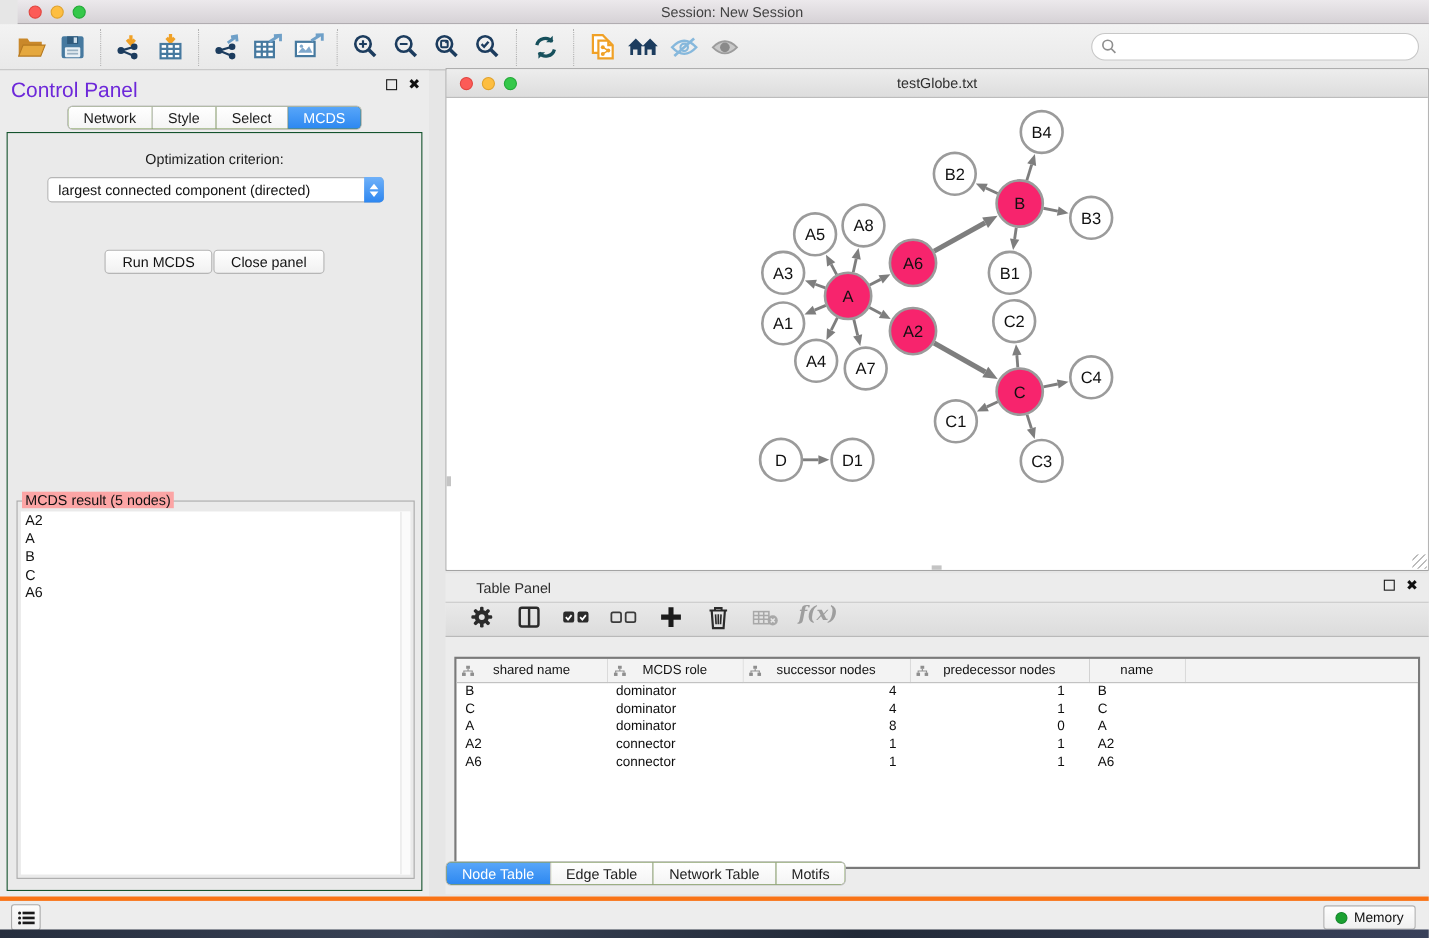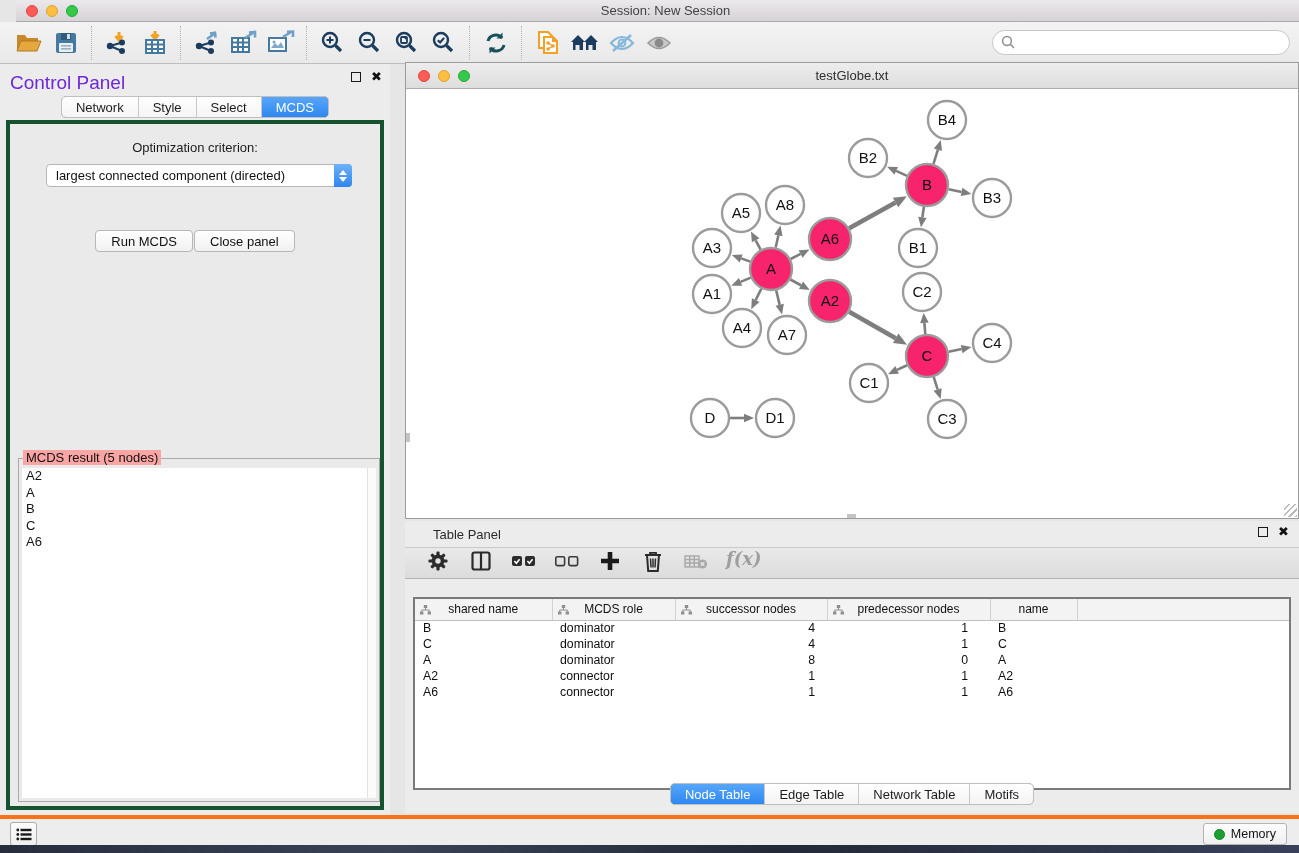--- a/index.html
+++ b/index.html
@@ -37,21 +37,21 @@
 
   .seg-tabs { display:flex; border:1px solid #BFBFBF; border-radius:5px; overflow:hidden; background:#4d7c0f;
     height:22px; align-items:stretch; width:max-content; }
   .seg { padding:0 14px; display:flex; align-items:center; font-size:13px; color:#1C1C1C;
     border-right:1px solid #C8C8C8; background:linear-gradient(#FFFFFF,#F4F4F4); }
   .seg:last-child { border-right:none; }
   .seg.sel { background:linear-gradient(#58A6F9,#2D88F1); color:#fff; }
   .ctrl-tabs-wrap { display:flex; justify-content:center; margin-top:2px; }
 
   .ctrl-card { position:absolute; left:6px; top:56px; width:378px; height:690px;
-    background:#EAEAEA; border:4px solid #14532d; }
+    background:#EAEAEA; border:1px solid #14532d; }
   .opt-label { text-align:center; margin-top:16px; font-size:13px; color:#1B1B1B; }
   .dropdown { position:absolute; left:36px; top:40px; width:306px; height:23px; background:#fff;
     border:1px solid #B6B6B6; border-radius:4px; display:flex; align-items:center; }
   .dropdown .dd-text { flex:1; padding-left:9px; font-size:13px; color:#111; white-space:nowrap; overflow:hidden; }
   .dd-stepper { width:18px; height:23px; margin-right:-1px; border-radius:0 4px 4px 0;
     background:linear-gradient(#6FB1F9,#2D86F0); display:flex; flex-direction:column; align-items:center; justify-content:center; gap:2px; }
   .dd-stepper .tri-up { width:0; height:0; border-left:4px solid transparent; border-right:4px solid transparent; border-bottom:5px solid #fff; }
   .dd-stepper .tri-dn { width:0; height:0; border-left:4px solid transparent; border-right:4px solid transparent; border-top:5px solid #fff; }
   .btn-row { position:absolute; left:0; top:74px; width:100%; display:flex; justify-content:center; gap:1px;margin-top:32px; }
   .push-btn { height:22px; padding:0 15px; background:linear-gradient(#FFFFFF,#F1F1F1);
@@ -89,21 +89,21 @@
     border:2px solid #7A7A7A; background:#fff; overflow:hidden; }
   table.data-table { border-collapse:collapse; table-layout:fixed; width:876px; }
   .data-table th { height:21px; background:#F3F3F3; border-right:1px solid #D2D2D2; border-bottom:1px solid #C2C2C2;
     font-weight:normal; font-size:12px; color:#111; position:relative; }
   .data-table th .hdr-ic { position:absolute; left:5px; top:5px; }
   .data-table td { height:16px; font-size:12.3px; color:#0E0E0E; padding:0; white-space:nowrap; }
   .data-table td.cl { padding-left:8px; text-align:left; }
   .data-table td.cr-s { padding-right:12px; text-align:right; }
   .data-table td.cr-p { padding-right:22px; text-align:right; }
 
-  .tp-tabs-wrap { position:absolute; left:0; bottom:8px; width:100%; display:flex; justify-content:center; }
+  .tp-tabs-wrap { position:absolute; left:0; bottom:8px; width:100%; display:flex; }
 
   
   .statusbar { position:absolute; left:0; top:815px; width:100%; height:30px; background:#EDEDED; border-top:4px solid #f97316; }
   .list-btn { position:absolute; left:10px; top:3px; width:27px; height:24px; background:linear-gradient(#FCFCFC,#EFEFEF);
     border:1px solid #ACACAC; border-radius:3px; display:flex; align-items:center; justify-content:center; }
   .memory-btn { position:absolute; right:12px; top:4px; height:22px; background:linear-gradient(#FDFDFD,#F0F0F0);
     border:1px solid #B4B4B4; border-radius:3px; display:flex; align-items:center; gap:6px; padding:0 10px; }
   .mem-dot { width:11px; height:11px; border-radius:50%; background:#1BA131; border:1px solid #12862A; }
   .memory-btn span { font-size:12.5px; color:#111; }
   .desktop-strip { position:absolute; left:0; top:845px; width:100%; height:8px;

